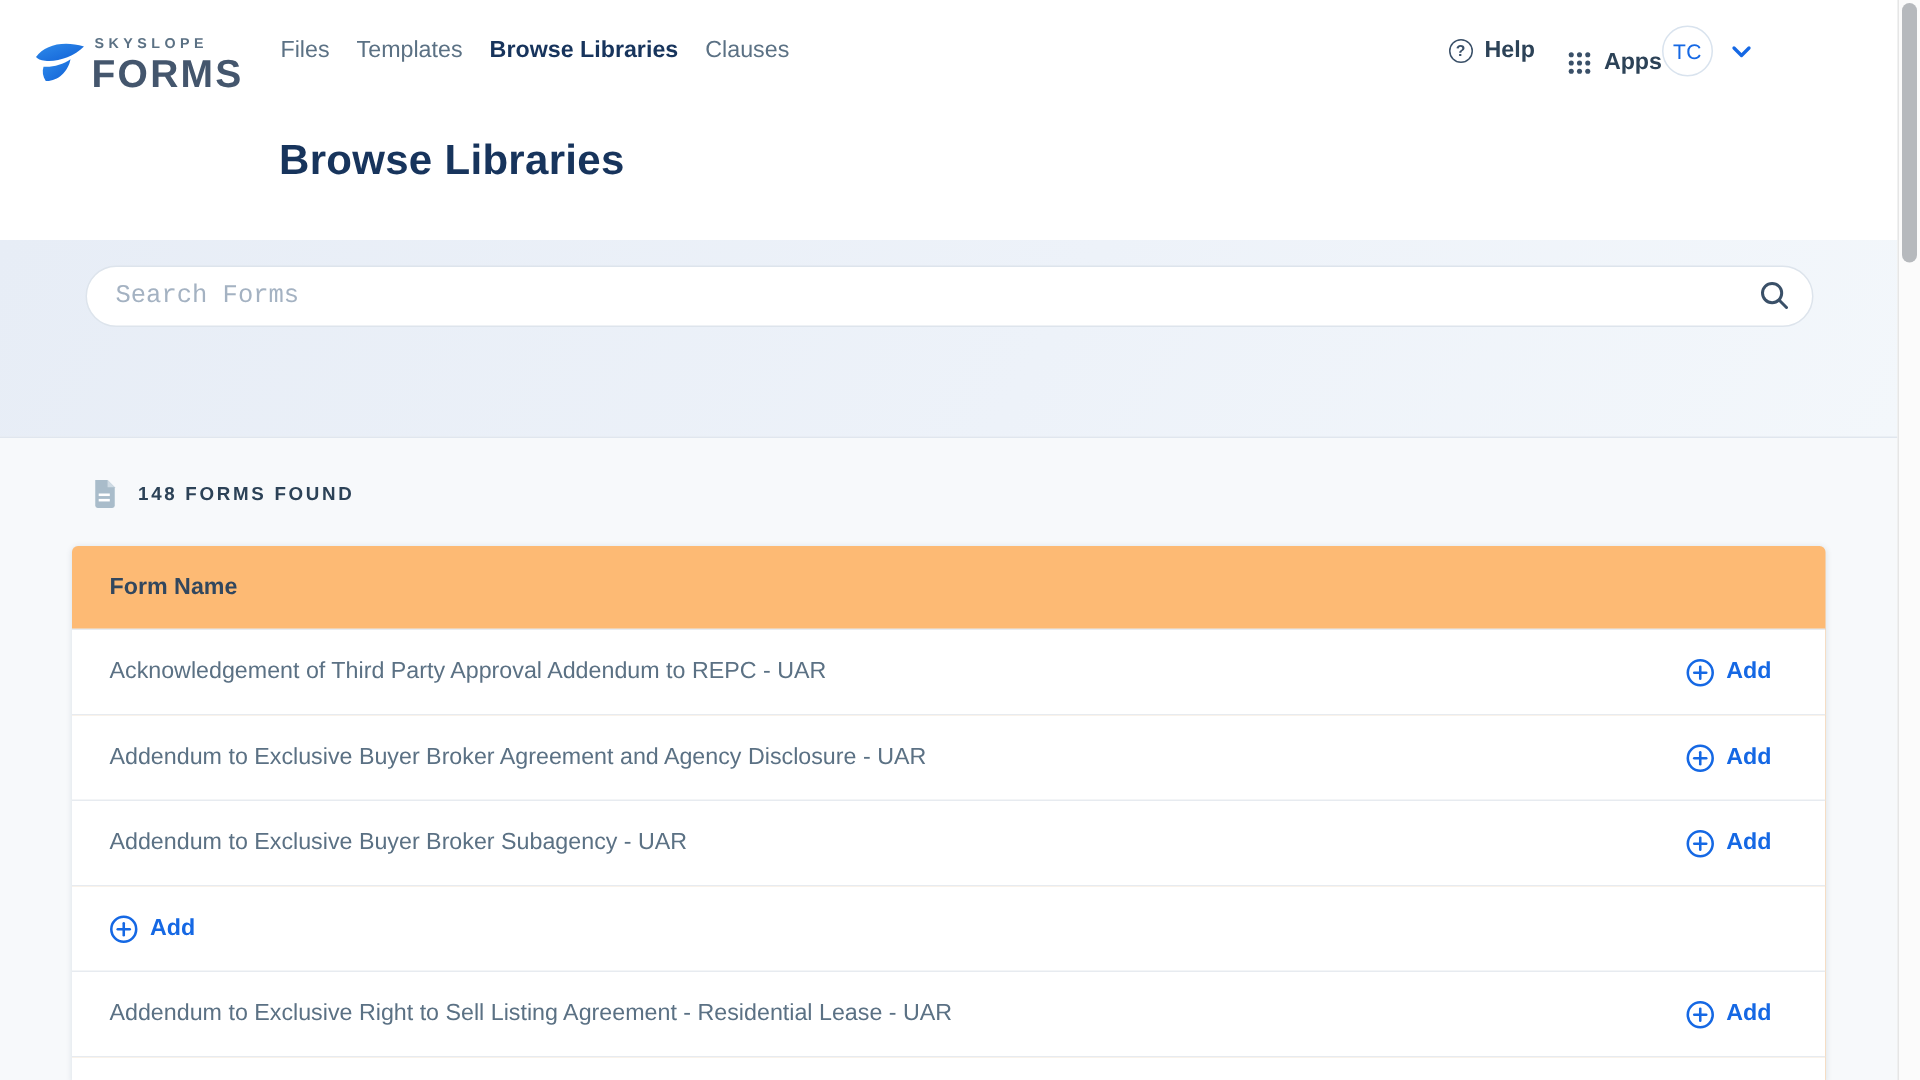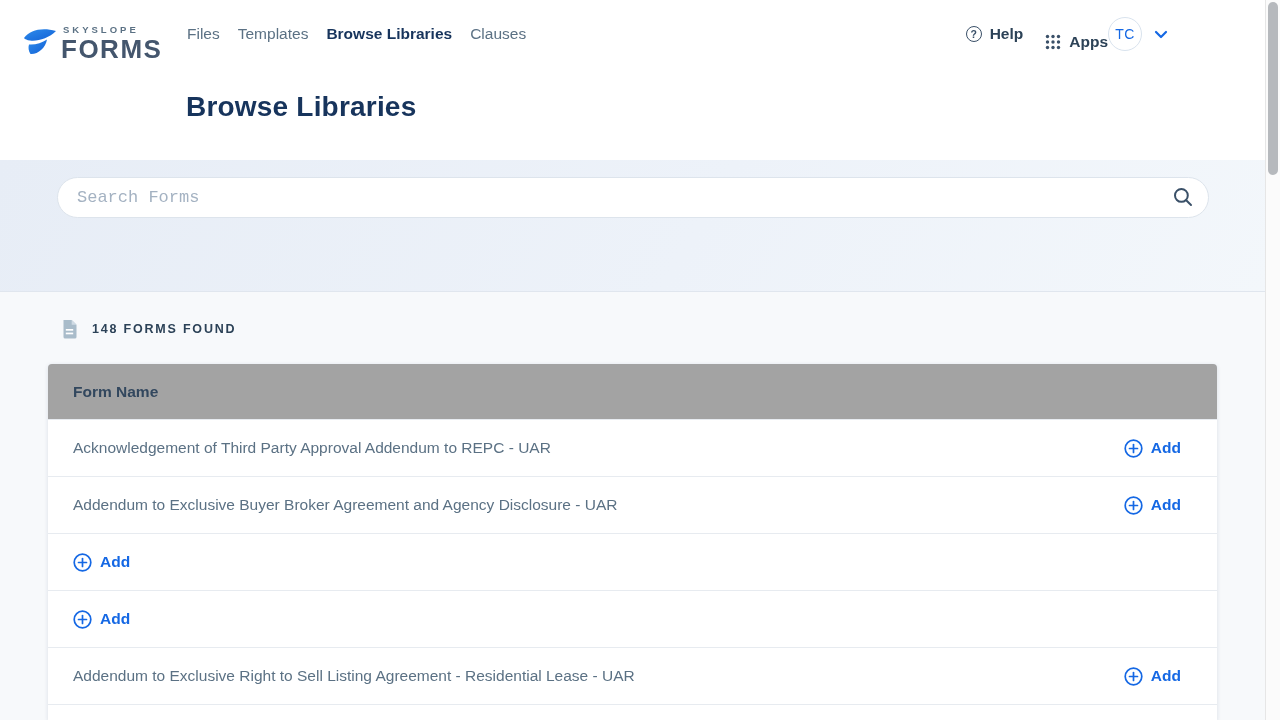--- a/index.html
+++ b/index.html
@@ -92,21 +92,21 @@
 
   
   .list-section { position: absolute; top: 293px; left: 0; right: 15px; bottom: 0; background: #f7f9fb; }
   .results-row { position: absolute; left: 61px; top: 25px; display: flex; align-items: center; gap: 14px; }
   .results-count {
     font-size: 12.5px; font-weight: bold; letter-spacing: 1.8px; color: #2c4257;
   }
 
   .card {
     position: absolute; left: 48px; top: 71px; width: 1169px; height: 357px;
-    background: #a3a3a3; border-radius: 4px 4px 0 0;
+    background: #fdba74; border-radius: 4px 4px 0 0;
     box-shadow: 0 1px 4px rgba(23, 52, 92, 0.13);
     overflow: hidden;
   }
   .card-header {
     height: 56px; display: flex; align-items: center; padding-left: 25px;
     border-bottom: 1px solid #e7ebf0;
     font-size: 15.5px; font-weight: bold; color: #32475e;
   }
   .form-row {
     height: 57px; display: flex; align-items: center; justify-content: space-between;
@@ -254,20 +254,21 @@
           <svg width="19" height="19" viewBox="0 0 19 19">
             <circle cx="9.5" cy="9.5" r="8.3" fill="none" stroke="#1568e4" stroke-width="1.7"></circle>
             <line x1="9.5" y1="5.5" x2="9.5" y2="13.5" stroke="#1568e4" stroke-width="1.7" stroke-linecap="round"></line>
             <line x1="5.5" y1="9.5" x2="13.5" y2="9.5" stroke="#1568e4" stroke-width="1.7" stroke-linecap="round"></line>
           </svg>
           <span>Add</span>
         </button>
       </div>
 
       <div class="form-row">
+        <span class="form-name">Addendum to Exclusive Buyer Broker Subagency - UAR</span>
         <button class="add-btn">
           <svg width="19" height="19" viewBox="0 0 19 19">
             <circle cx="9.5" cy="9.5" r="8.3" fill="none" stroke="#1568e4" stroke-width="1.7"></circle>
             <line x1="9.5" y1="5.5" x2="9.5" y2="13.5" stroke="#1568e4" stroke-width="1.7" stroke-linecap="round"></line>
             <line x1="5.5" y1="9.5" x2="13.5" y2="9.5" stroke="#1568e4" stroke-width="1.7" stroke-linecap="round"></line>
           </svg>
           <span>Add</span>
         </button>
       </div>
 

